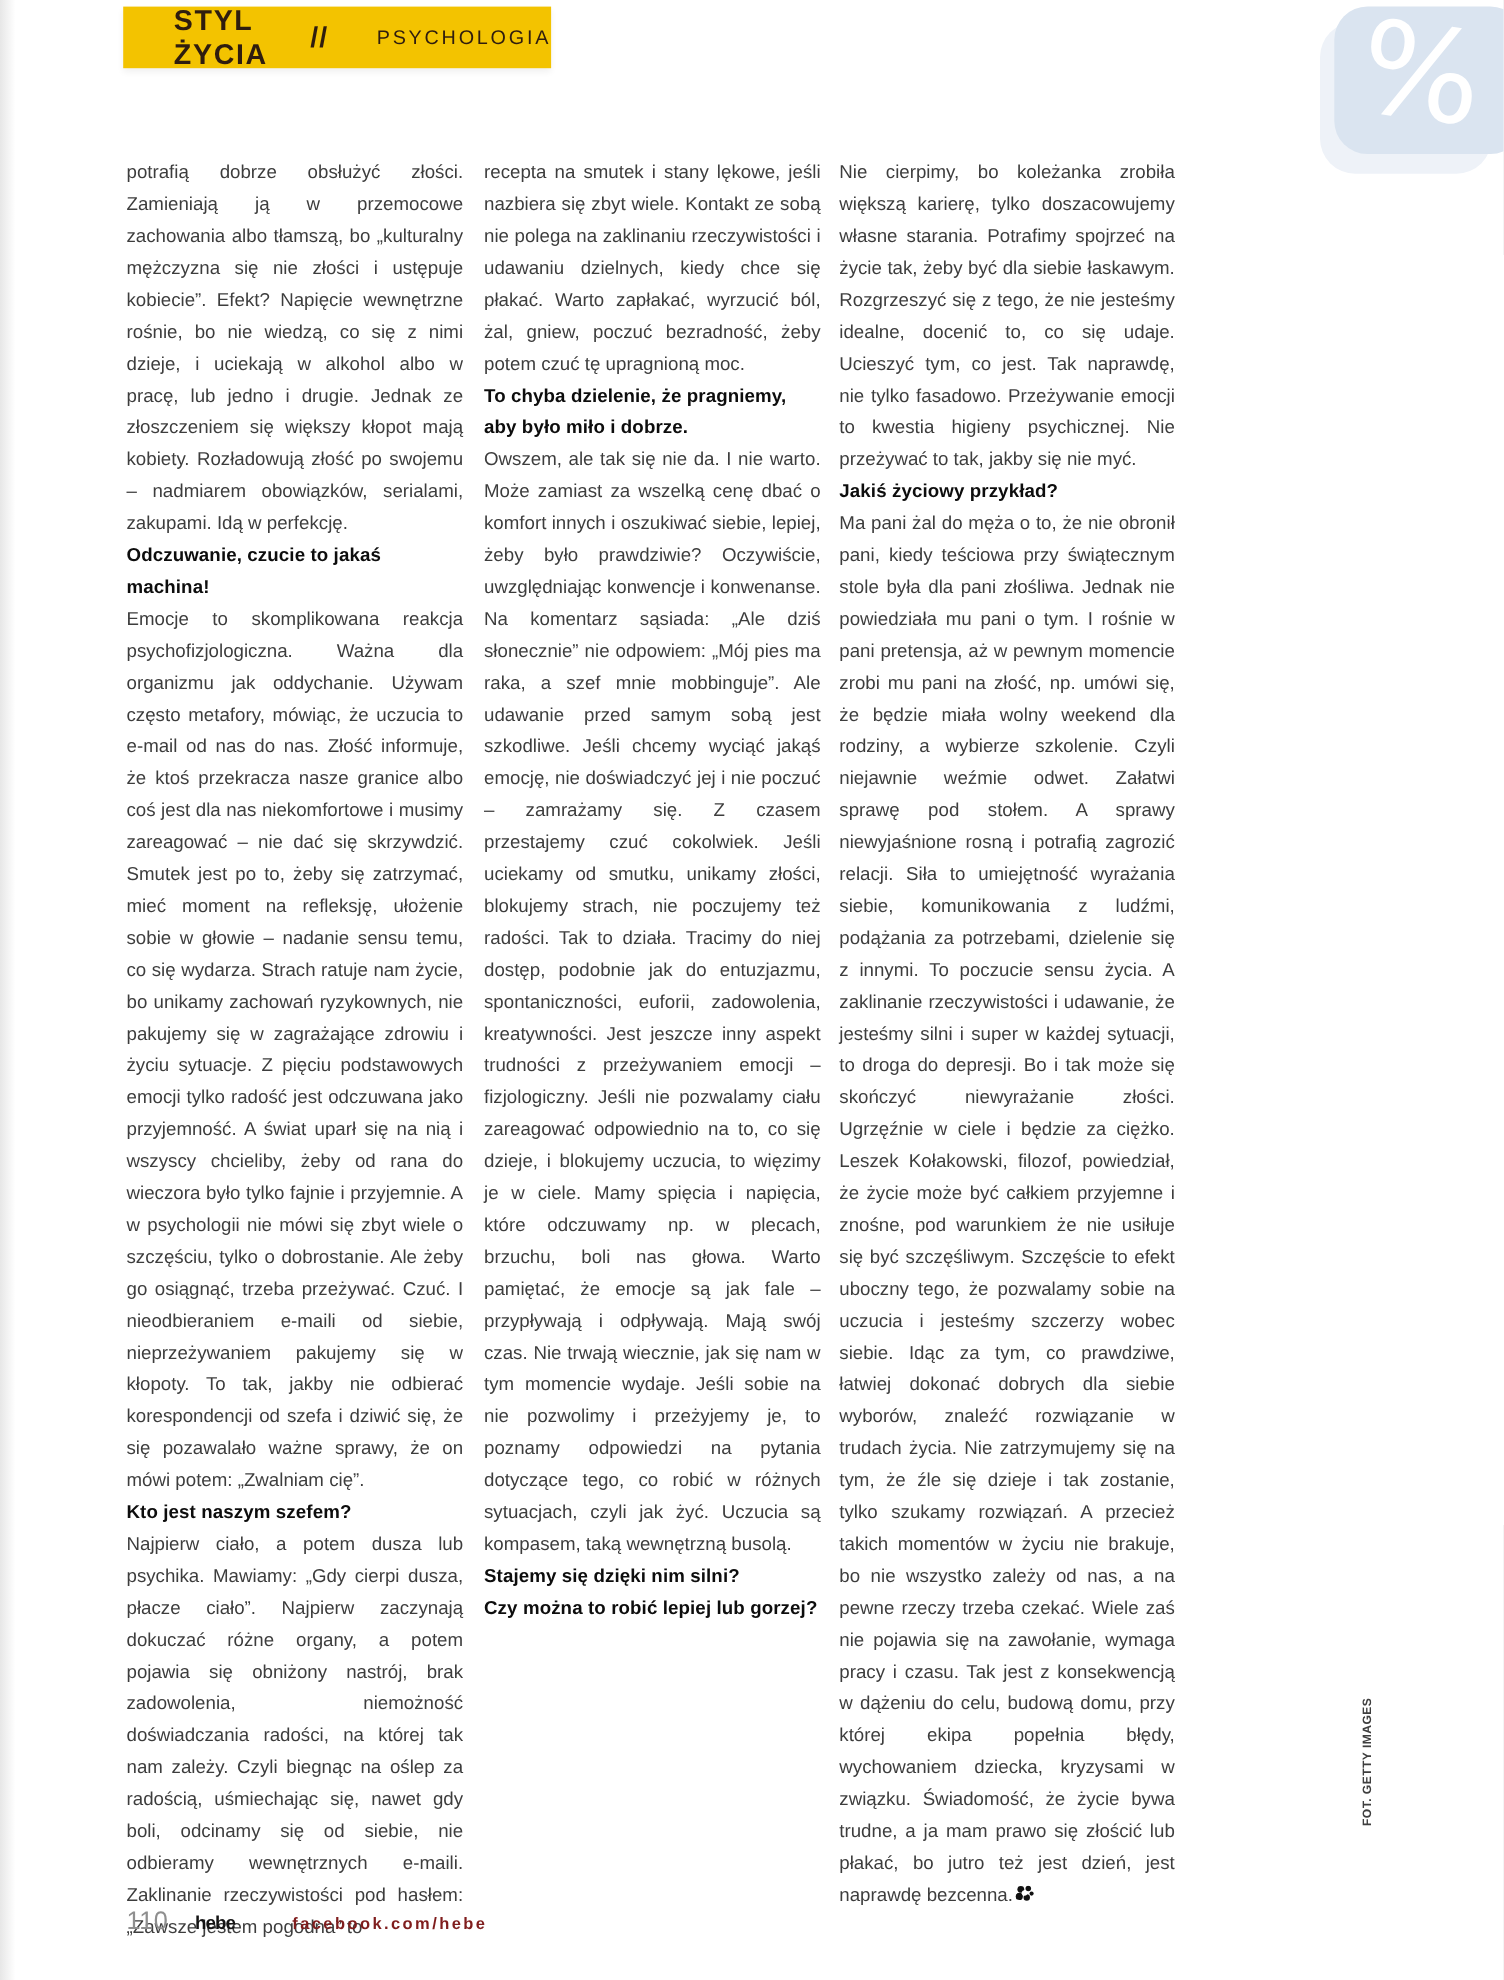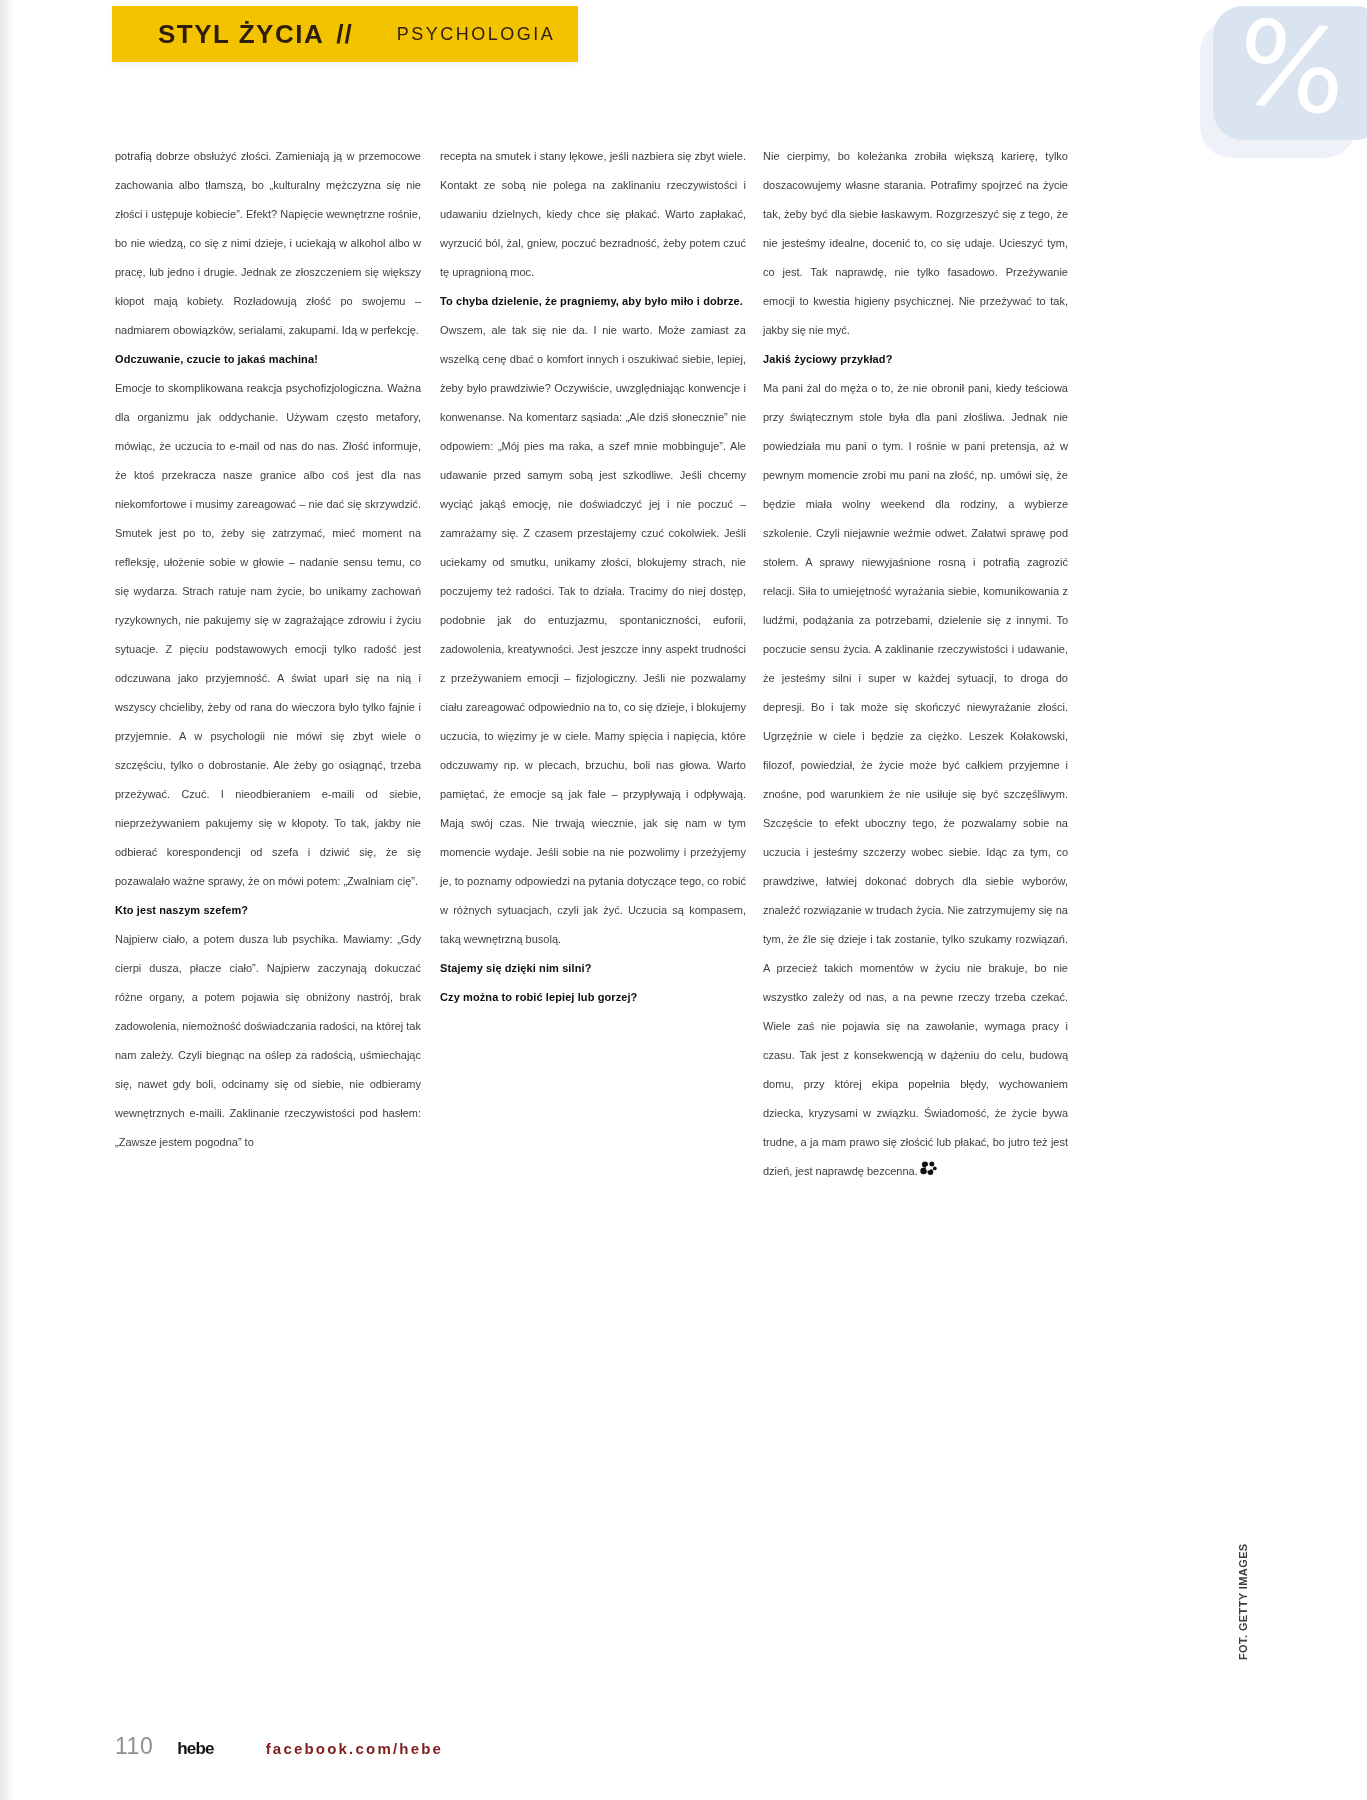--- a/index.html
+++ b/index.html
@@ -10,21 +10,21 @@
     background:#ffffff;
     overflow:hidden;
     font-family:"Liberation Sans", sans-serif;
   }
   .edge-shadow-left {
     position:absolute; left:0; top:0; width:14px; height:1800px;
     background:linear-gradient(to right, rgba(120,120,120,0.18), rgba(255,255,255,0));
   }
   
   .header-tag {
-    position:absolute; left:112px; top:6px; width:466px; height:56px;
+    position:absolute; left:112px; top:6px; width:389px; height:56px;
     display:flex; align-items:center; gap:12px;
     padding-left:46px; box-sizing:border-box;
     box-shadow:0 3px 6px rgba(0,0,0,0.06);
   }
   .header-section   { font-size:26px; font-weight:700; letter-spacing:1.5px; }
   .header-separator { font-size:26px; font-weight:700; letter-spacing:1px; }
   .header-category  { font-size:18px; font-weight:400; letter-spacing:2.5px;margin-left:32px; }
   
   .wm-back {
     position:absolute; left:1200px; top:20px; width:156px; height:138px;
@@ -36,21 +36,21 @@
     display:flex; align-items:center; justify-content:center;
   }
   .wm-symbol {
     color:#ffffff; font-size:116px; font-weight:400; line-height:1;
     font-family:"DejaVu Sans", sans-serif;
     transform:rotate(8deg) translate(-8px,-4px);
   }
   
   .col {
     position:absolute; top:142px; width:306px;
-    font-size:11px; line-height:29px; color:#3d3d3d;
+    font-size:17px; line-height:29px; color:#3d3d3d;
     text-align:justify;
     hyphens:auto; -webkit-hyphens:auto;
   }
   .col-1 { left:115px; }
   .col-2 { left:440px; }
   .col-3 { left:763px; width:305px; }
   .col p { margin:0; }
   .col .qhead {
     font-weight:700; color:#0d0d0d; text-align:left;
     letter-spacing:0.1px;

